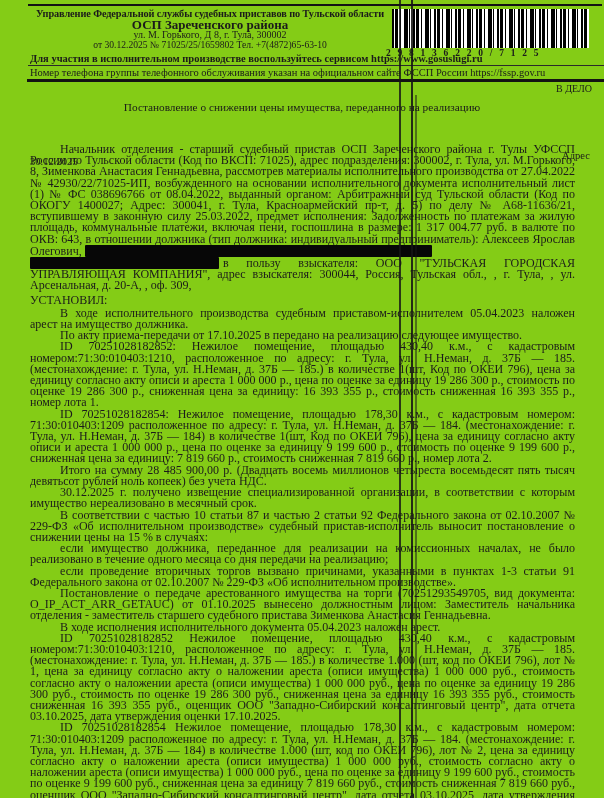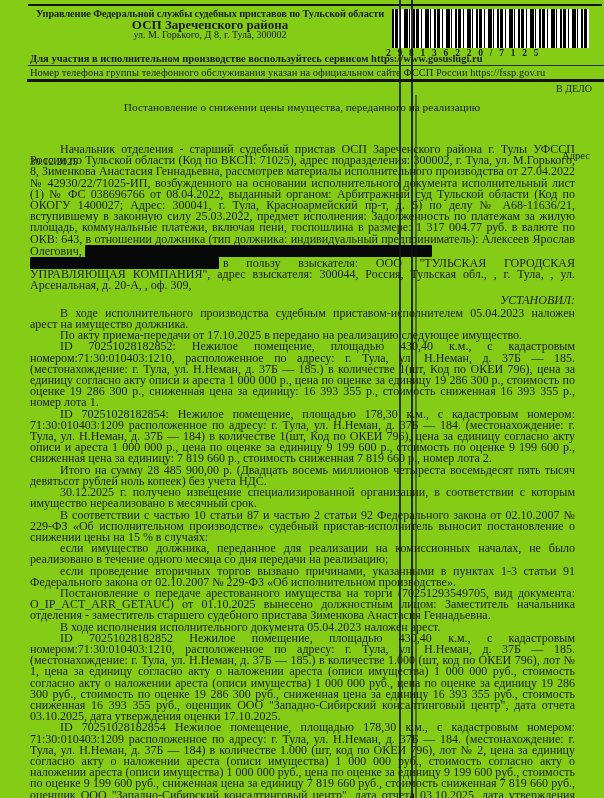--- a/index.html
+++ b/index.html
@@ -33,41 +33,42 @@
   .notice1{position:absolute;left:30px;top:53px;font-weight:bold;font-size:10.5px;white-space:nowrap;}
   .notice2{position:absolute;left:30px;top:67px;font-weight:normal;font-size:10.5px;white-space:nowrap;}
   .case-mark{position:absolute;right:12px;top:83px;font-size:10px;text-align:right;}
   .doc-title{position:absolute;left:0;right:0;top:101px;text-align:center;font-size:11.3px;}
   .daterow{position:absolute;left:30px;right:14px;top:118px;display:flex;justify-content:space-between;font-size:10.6px;margin-top:32px;}
   .doc-date{margin-top:6px;}
   .doc-city{margin-top:0;}
   
   .docbody{position:absolute;left:30px;top:144px;width:545px;font-size:12px;line-height:11.2px;text-align:justify;}
   .docbody p{margin:0;text-indent:30px;}
-  .docbody p.center{text-align:right;text-indent:0;margin:3px 0 2px 0;font-style:italic;}
+  .docbody p.center{text-align:left;text-indent:0;margin:3px 0 2px 0;}
   .redact{display:inline-block;background:#070707;height:12px;vertical-align:-2px;border-radius:1px;}
   .redact-a{width:347px;margin-left:3px;}
   .redact-b{width:189px;margin-right:4px;}
   
   .fold{position:absolute;top:0;bottom:0;background:#161616;}
   .fold-1{left:399px;width:2px;opacity:.82;}
   .fold-2{left:411px;width:2px;opacity:.88;}
   .fold-3{left:415px;width:1.5px;top:95px;opacity:.5;}
 </style>
 </head>
 <body>
 
 <div class="page">
 
   <div class="rule-top"></div>
 
   <div class="hdr">
     <div class="hdr-line1">Управление Федеральной службы судебных приставов по Тульской области</div>
     <div class="hdr-line2">ОСП Зареченского района</div>
     <div class="hdr-addr">ул. М. Горького, Д 8, г. Тула, 300002</div>
+    <div class="hdr-ref">от 30.12.2025 № 71025/25/1659802 Тел. +7(4872)65-63-10</div>
   </div>
 
   <div class="barcode"></div>
   <div class="barcode-digits">2 9 8 1 3 6 2 2 0 / 7 1 2 5</div>
 
   <div class="notice1">Для участия в исполнительном производстве воспользуйтесь сервисом https://www.gosuslugi.ru</div>
   <div class="rule-mid"></div>
   <div class="notice2">Номер телефона группы телефонного обслуживания указан на официальном сайте ФССП России https://fssp.gov.ru</div>
   <div class="rule-bot"></div>
 

